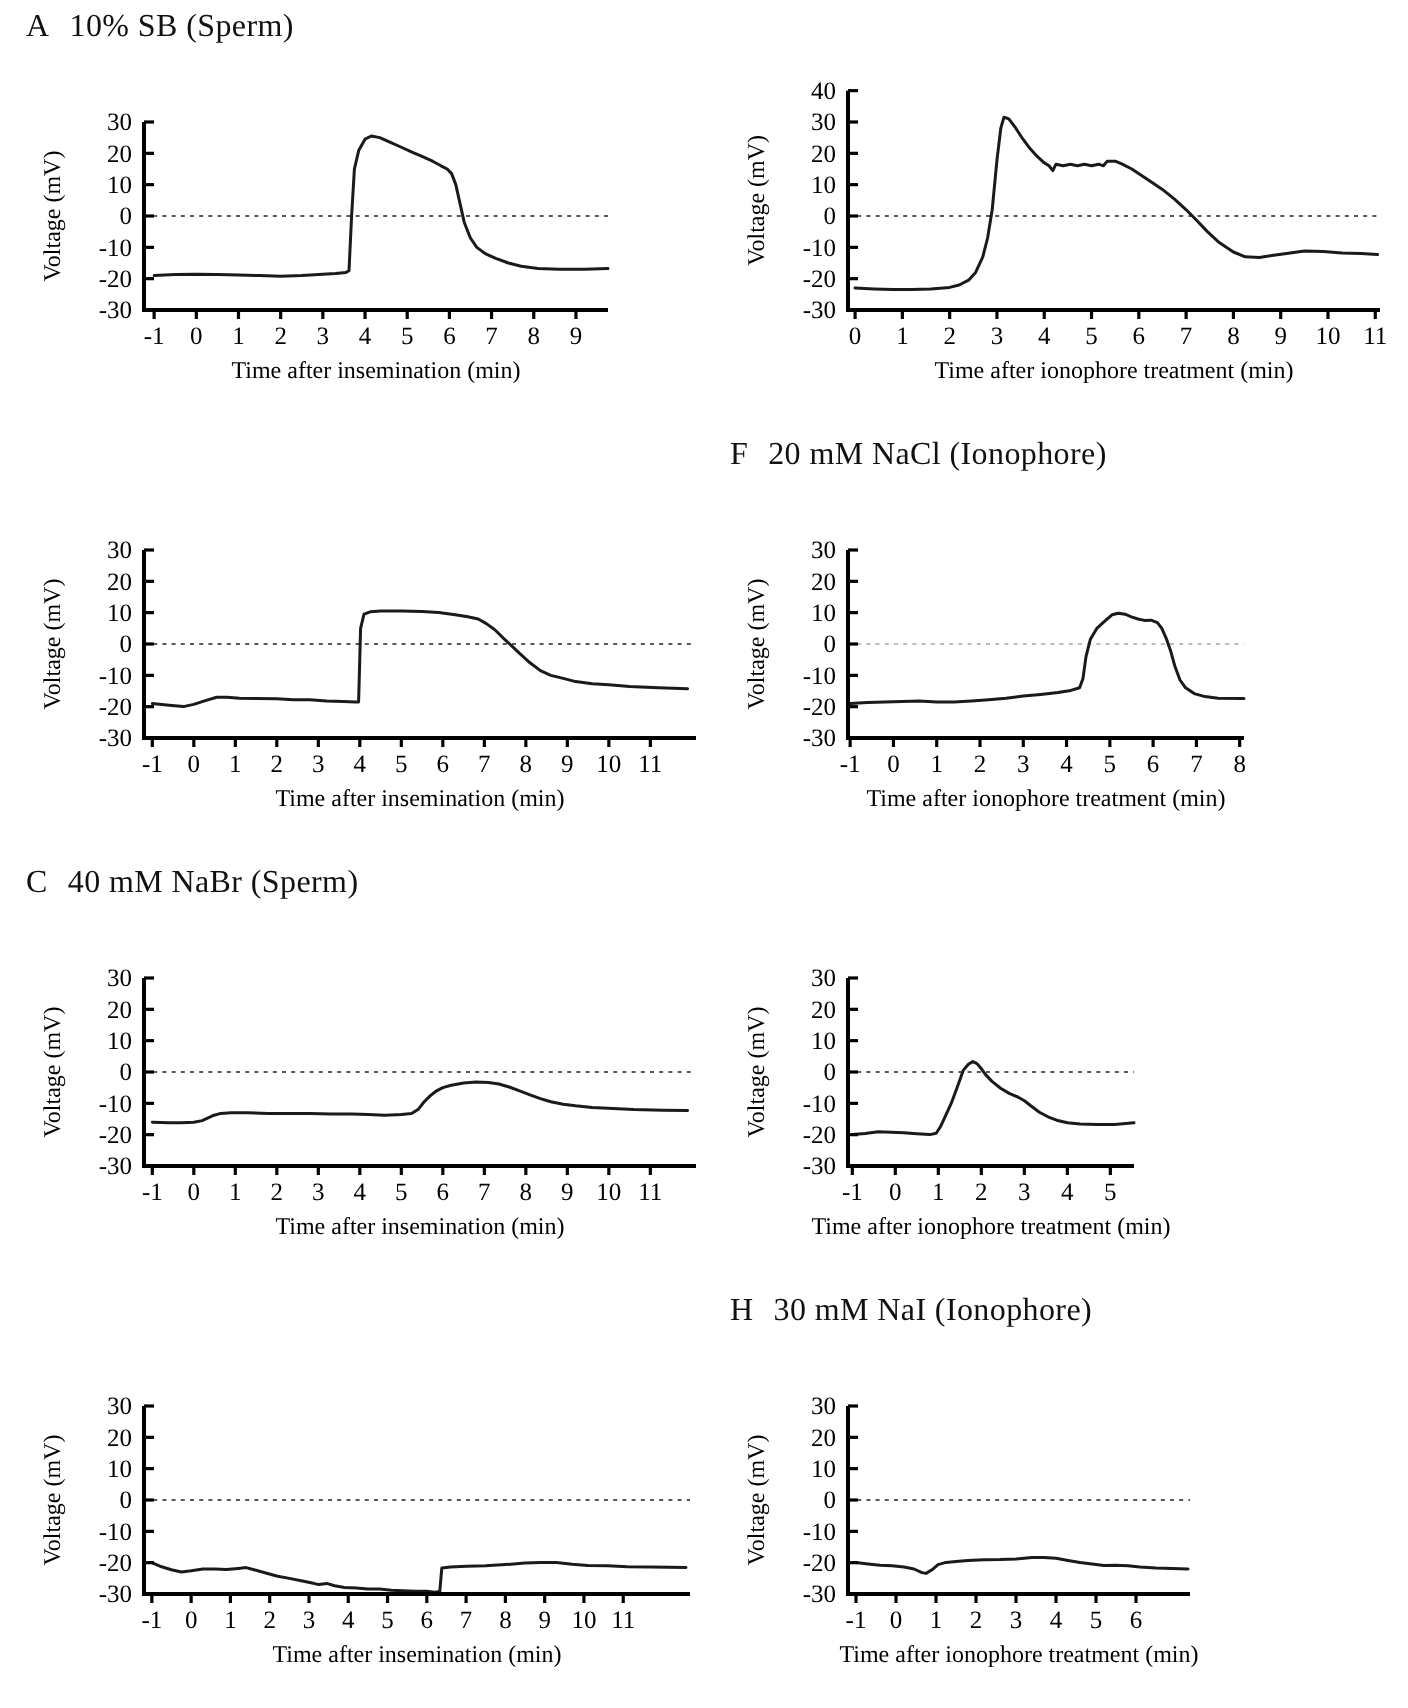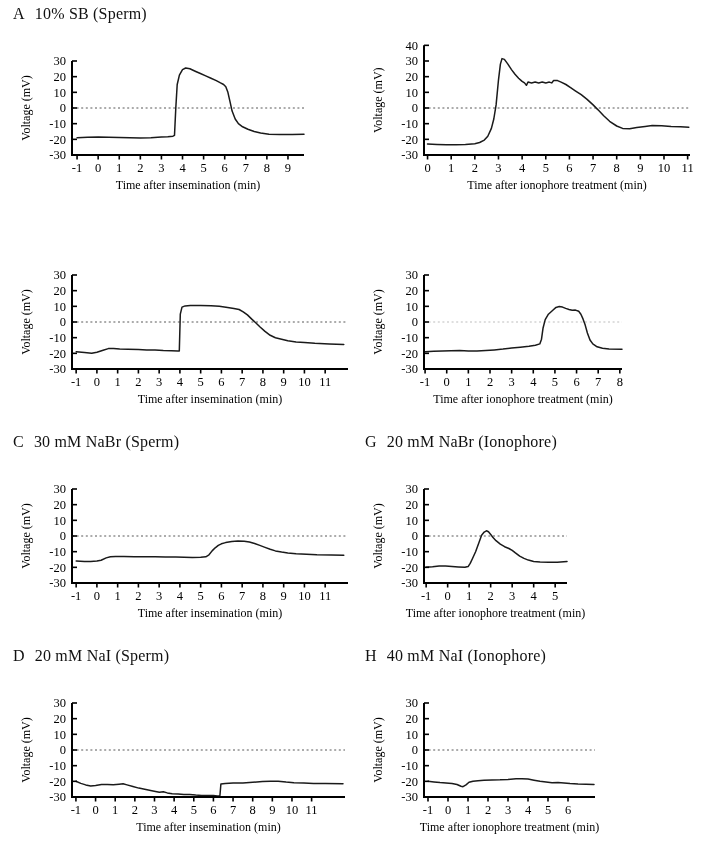--- a/index.html
+++ b/index.html
@@ -188,20 +188,21 @@
             <text x="304.42105263157896" y="172" text-anchor="middle" class="tick-label">10</text>
             <line x1="325.17293233082705" y1="155" x2="325.17293233082705" y2="159.5" stroke="#000" stroke-width="1.6"></line>
             <text x="325.17293233082705" y="172" text-anchor="middle" class="tick-label">11</text>
           </g>
           <text x="210" y="189" text-anchor="middle" class="axis-title">Time after insemination (min)</text>
           <text x="30" y="107.9995" text-anchor="middle" transform="rotate(-90 30 107.9995)" class="axis-title">Voltage (mV)</text>
         </svg>
       </div>
 
     <div class="panel">
+      <div class="panel-title"><span class="letter">F</span><span>20 mM NaCl (Ionophore)</span></div>
     <svg class="chart-svg" width="352" height="214">
           <line x1="72" y1="108" x2="270" y2="108" stroke="#bdbdbd" stroke-width="1" stroke-dasharray="2 2.6"></line>
           <polyline points="73.1,137.8 81.7,137.3 90.4,137.0 99.0,136.7 107.7,136.5 116.4,137.0 125.0,137.0 133.7,136.5 142.3,135.9 151.0,135.1 159.6,134.0 168.3,133.2 177.0,132.3 183.4,131.2 187.8,129.9 189.5,125.2 191.0,114.3 193.2,105.6 196.4,100.2 200.8,96.2 204.0,93.4 207.2,92.6 210.5,93.1 213.7,94.4 217.0,95.5 220.2,96.2 223.5,96.1 226.7,97.3 228.9,100.2 231.0,104.9 233.2,111.1 235.4,119.0 238.0,126.0 240.8,129.9 245.1,132.8 250.5,134.3 257.0,135.1 270.0,135.3" fill="none" stroke="#1a1a1a" stroke-width="1.5" stroke-linejoin="round" stroke-linecap="round"></polyline>
           <line x1="72" y1="60.999" x2="72" y2="156" stroke="#000" stroke-width="2"></line>
           <line x1="71" y1="155" x2="270" y2="155" stroke="#000" stroke-width="2"></line>
           <g>
             <line x1="72" y1="60.999" x2="77" y2="60.999" stroke="#000" stroke-width="1.6"></line>
             <text x="66" y="65.199" text-anchor="end" class="tick-label">30</text>
             <line x1="72" y1="76.666" x2="77" y2="76.666" stroke="#000" stroke-width="1.6"></line>
             <text x="66" y="80.866" text-anchor="end" class="tick-label">20</text>
@@ -237,21 +238,21 @@
             <text x="246.19672131147541" y="172" text-anchor="middle" class="tick-label">7</text>
             <line x1="267.8360655737705" y1="155" x2="267.8360655737705" y2="159.5" stroke="#000" stroke-width="1.6"></line>
             <text x="267.8360655737705" y="172" text-anchor="middle" class="tick-label">8</text>
           </g>
           <text x="171" y="189" text-anchor="middle" class="axis-title">Time after ionophore treatment (min)</text>
           <text x="30" y="107.9995" text-anchor="middle" transform="rotate(-90 30 107.9995)" class="axis-title">Voltage (mV)</text>
         </svg>
       </div>
 
     <div class="panel">
-      <div class="panel-title"><span class="letter">C</span><span>30 mM NaBr (Sperm)</span></div>
+      <div class="panel-title"><span class="letter">C</span><span>40 mM NaBr (Sperm)</span></div>
     <svg class="chart-svg" width="352" height="214">
           <line x1="72" y1="108" x2="348" y2="108" stroke="#595959" stroke-width="1" stroke-dasharray="2 2.6"></line>
           <polyline points="76.2,133.1 84.5,133.4 90.7,133.4 96.9,133.1 101.1,132.3 106.2,129.9 110.4,128.7 115.6,128.4 123.9,128.4 134.3,128.7 144.6,128.8 155.0,128.8 165.4,129.0 175.8,129.0 184.1,129.2 192.4,129.6 200.7,129.2 205.8,128.8 209.0,126.8 212.1,122.9 215.2,119.8 218.3,117.4 221.4,115.8 225.6,114.6 231.8,113.5 238.0,113.0 244.2,113.2 249.4,114.0 254.6,115.5 259.8,117.4 265.0,119.4 270.2,121.3 275.4,122.9 281.6,124.1 287.8,124.9 296.1,125.7 306.5,126.3 316.9,126.8 331.4,127.1 343.8,127.3" fill="none" stroke="#1a1a1a" stroke-width="1.5" stroke-linejoin="round" stroke-linecap="round"></polyline>
           <line x1="72" y1="60.999" x2="72" y2="156" stroke="#000" stroke-width="2"></line>
           <line x1="71" y1="155" x2="348" y2="155" stroke="#000" stroke-width="2"></line>
           <g>
             <line x1="72" y1="60.999" x2="77" y2="60.999" stroke="#000" stroke-width="1.6"></line>
             <text x="66" y="65.199" text-anchor="end" class="tick-label">30</text>
             <line x1="72" y1="76.666" x2="77" y2="76.666" stroke="#000" stroke-width="1.6"></line>
             <text x="66" y="80.866" text-anchor="end" class="tick-label">20</text>
@@ -293,21 +294,20 @@
             <text x="304.42105263157896" y="172" text-anchor="middle" class="tick-label">10</text>
             <line x1="325.17293233082705" y1="155" x2="325.17293233082705" y2="159.5" stroke="#000" stroke-width="1.6"></line>
             <text x="325.17293233082705" y="172" text-anchor="middle" class="tick-label">11</text>
           </g>
           <text x="210" y="189" text-anchor="middle" class="axis-title">Time after insemination (min)</text>
           <text x="30" y="107.9995" text-anchor="middle" transform="rotate(-90 30 107.9995)" class="axis-title">Voltage (mV)</text>
         </svg>
       </div>
 
     <div class="panel">
-      <div class="panel-title"><span class="letter">G</span><span>20 mM NaBr (Ionophore)</span></div>
     <svg class="chart-svg" width="352" height="214">
           <line x1="72" y1="108" x2="215" y2="108" stroke="#595959" stroke-width="1" stroke-dasharray="2 2.6"></line>
           <polyline points="74.2,139.3 80.6,138.7 87.1,137.9 93.5,138.1 100.0,138.4 106.4,138.9 112.9,139.3 116.1,138.6 118.2,135.4 120.4,130.7 123.6,123.7 126.8,115.1 129.6,107.2 132.2,104.1 134.4,102.8 136.5,103.8 138.7,106.4 140.8,109.3 144.0,112.7 148.3,116.1 152.6,118.7 156.9,120.5 160.2,122.4 163.4,124.9 167.7,128.1 172.0,130.4 176.3,132.1 181.7,133.4 188.1,134.0 196.7,134.3 205.3,134.2 215.0,133.4" fill="none" stroke="#1a1a1a" stroke-width="1.5" stroke-linejoin="round" stroke-linecap="round"></polyline>
           <line x1="72" y1="60.999" x2="72" y2="156" stroke="#000" stroke-width="2"></line>
           <line x1="71" y1="155" x2="215" y2="155" stroke="#000" stroke-width="2"></line>
           <g>
             <line x1="72" y1="60.999" x2="77" y2="60.999" stroke="#000" stroke-width="1.6"></line>
             <text x="66" y="65.199" text-anchor="end" class="tick-label">30</text>
             <line x1="72" y1="76.666" x2="77" y2="76.666" stroke="#000" stroke-width="1.6"></line>
             <text x="66" y="80.866" text-anchor="end" class="tick-label">20</text>
@@ -337,21 +337,20 @@
             <text x="181.6691729323308" y="172" text-anchor="middle" class="tick-label">4</text>
             <line x1="203.17293233082705" y1="155" x2="203.17293233082705" y2="159.5" stroke="#000" stroke-width="1.6"></line>
             <text x="203.17293233082705" y="172" text-anchor="middle" class="tick-label">5</text>
           </g>
           <text x="143.5" y="189" text-anchor="middle" class="axis-title">Time after ionophore treatment (min)</text>
           <text x="30" y="107.9995" text-anchor="middle" transform="rotate(-90 30 107.9995)" class="axis-title">Voltage (mV)</text>
         </svg>
       </div>
 
     <div class="panel">
-      <div class="panel-title"><span class="letter">D</span><span>20 mM NaI (Sperm)</span></div>
     <svg class="chart-svg" width="352" height="214">
           <line x1="72" y1="108" x2="345" y2="108" stroke="#595959" stroke-width="1" stroke-dasharray="2 2.6"></line>
           <polyline points="75.9,139.3 80.8,141.4 85.7,142.9 90.7,144.0 95.6,143.4 101.5,142.5 107.4,142.5 113.2,142.8 119.1,142.2 123.1,141.8 127.0,142.9 132.9,144.5 138.8,146.1 144.7,147.2 150.6,148.4 155.5,149.4 159.4,150.3 163.3,149.7 167.3,150.9 172.2,151.7 178.1,152.0 183.9,152.5 189.8,152.5 195.7,153.1 201.6,153.4 207.5,153.6 213.4,153.6 217.3,154.1 219.9,153.7 220.9,142.0 225.2,141.5 233.1,141.1 242.9,140.9 252.7,140.3 262.5,139.5 270.4,139.2 278.2,139.3 286.1,140.1 293.9,140.7 303.8,140.9 313.6,141.4 325.4,141.5 343.0,141.7" fill="none" stroke="#1a1a1a" stroke-width="1.5" stroke-linejoin="round" stroke-linecap="round"></polyline>
           <line x1="72" y1="60.999" x2="72" y2="156" stroke="#000" stroke-width="2"></line>
           <line x1="71" y1="155" x2="345" y2="155" stroke="#000" stroke-width="2"></line>
           <g>
             <line x1="72" y1="60.999" x2="77" y2="60.999" stroke="#000" stroke-width="1.6"></line>
             <text x="66" y="65.199" text-anchor="end" class="tick-label">30</text>
             <line x1="72" y1="76.666" x2="77" y2="76.666" stroke="#000" stroke-width="1.6"></line>
             <text x="66" y="80.866" text-anchor="end" class="tick-label">20</text>
@@ -393,21 +392,21 @@
             <text x="291.9712230215827" y="172" text-anchor="middle" class="tick-label">10</text>
             <line x1="311.61151079136687" y1="155" x2="311.61151079136687" y2="159.5" stroke="#000" stroke-width="1.6"></line>
             <text x="311.61151079136687" y="172" text-anchor="middle" class="tick-label">11</text>
           </g>
           <text x="208.5" y="189" text-anchor="middle" class="axis-title">Time after insemination (min)</text>
           <text x="30" y="107.9995" text-anchor="middle" transform="rotate(-90 30 107.9995)" class="axis-title">Voltage (mV)</text>
         </svg>
       </div>
 
     <div class="panel">
-      <div class="panel-title"><span class="letter">H</span><span>40 mM NaI (Ionophore)</span></div>
+      <div class="panel-title"><span class="letter">H</span><span>30 mM NaI (Ionophore)</span></div>
     <svg class="chart-svg" width="352" height="214">
           <line x1="72" y1="108" x2="243" y2="108" stroke="#595959" stroke-width="1" stroke-dasharray="2 2.6"></line>
           <polyline points="76.0,139.3 82.0,140.0 88.0,140.6 94.0,140.9 100.0,141.5 105.0,142.5 109.0,144.3 111.0,144.7 114.0,142.9 117.0,140.3 121.0,139.2 126.0,138.7 132.0,138.2 140.0,137.9 148.0,137.8 156.0,137.5 164.0,136.8 170.0,136.7 176.0,137.1 182.0,138.2 188.0,139.3 194.0,140.0 200.0,140.7 206.0,140.6 212.0,140.9 218.0,141.5 226.0,142.0 242.0,142.5" fill="none" stroke="#1a1a1a" stroke-width="1.5" stroke-linejoin="round" stroke-linecap="round"></polyline>
           <line x1="72" y1="60.999" x2="72" y2="156" stroke="#000" stroke-width="2"></line>
           <line x1="71" y1="155" x2="243" y2="155" stroke="#000" stroke-width="2"></line>
           <g>
             <line x1="72" y1="60.999" x2="77" y2="60.999" stroke="#000" stroke-width="1.6"></line>
             <text x="66" y="65.199" text-anchor="end" class="tick-label">30</text>
             <line x1="72" y1="76.666" x2="77" y2="76.666" stroke="#000" stroke-width="1.6"></line>
             <text x="66" y="80.866" text-anchor="end" class="tick-label">20</text>

